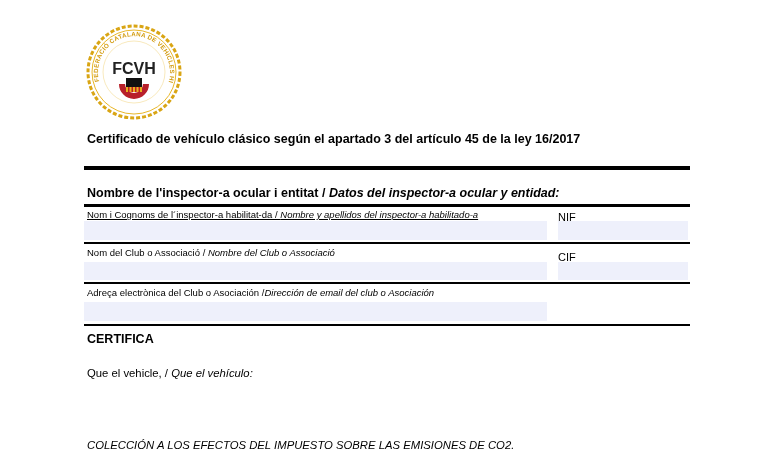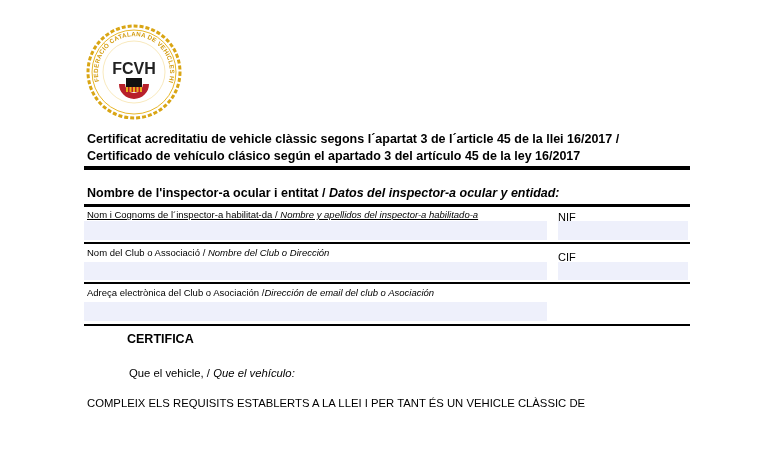--- a/index.html
+++ b/index.html
@@ -9,21 +9,21 @@
   .title { left:87px; top:131px; font-size:12.5px; font-weight:bold; line-height:17px; white-space:nowrap; }
   .title .es { }
   .rule-thick { left:84px; width:606px; height:4px; background:#000; }
   .rule { left:84px; width:606px; height:2px; background:#000; }
   .section-h { left:87px; top:186px; font-size:12.5px; font-weight:bold; white-space:nowrap; }
   .section-h i { font-style:italic; }
   .label { font-size:9.5px; white-space:nowrap; }
   .label i { font-style:italic; }
   .field { background:#eef0fb; border:none; outline:none; padding:0; margin:0; }
   .small-label { font-size:11px; }
-  .certifica { left:87px; top:332px; font-size:12.5px; font-weight:bold;margin-left:40px; }
+  .certifica { left:87px; top:332px; font-size:12.5px; font-weight:bold; }
   .body-text { left:87px; font-size:11.3px; line-height:15px; white-space:nowrap; }
   .body-text i { font-style:italic; }
 </style>
 </head>
 <body>
 
 <div class="abs logo">
   <svg width="96" height="96" viewBox="0 0 96 96">
     <circle cx="48" cy="48" r="46" fill="#fff" stroke="#d9a514" stroke-width="3" stroke-dasharray="4 2"></circle>
     <circle cx="48" cy="48" r="42" fill="#fff" stroke="#e9b72a" stroke-width="1"></circle>
@@ -39,21 +39,20 @@
     <rect x="40" y="54" width="16" height="13" fill="#111"></rect>
     <rect x="40" y="63" width="16" height="5" fill="#e8b020"></rect>
     <rect x="42" y="63" width="1.5" height="5" fill="#c0201f"></rect>
     <rect x="45.5" y="63" width="1.5" height="5" fill="#c0201f"></rect>
     <rect x="49" y="63" width="1.5" height="5" fill="#c0201f"></rect>
     <rect x="52.5" y="63" width="1.5" height="5" fill="#c0201f"></rect>
   </svg>
 </div>
 
 <div class="abs title">
-  <div>Certificat acreditatiu de vehicle clàssic segons l´apartat 3 de l´article 45 de la llei 16/2017 /</div>
   <div class="es">Certificado de vehículo clásico según el apartado 3 del artículo 45 de la ley 16/2017</div>
 </div>
 
 <div class="abs rule-thick" style="top:166px;"></div>
 
 <div class="abs section-h">
   <span>Nombre de l'inspector-a ocular i entitat / </span><i>Datos del inspector-a ocular y entidad:</i>
 </div>
 
 <div class="abs rule" style="top:204px; height:3px;"></div>
@@ -61,39 +60,39 @@
 <div class="abs label" style="left:87px; top:209px;text-decoration:underline;">
   <span>Nom i Cognoms de l´inspector-a habilitat-da / </span><i>Nombre y apellidos del inspector-a habilitado-a</i>
 </div>
 <input class="abs field" style="left: 84px; top: 221px; width: 463px; height: 19px;" type="text" value="">
 <div class="abs small-label" style="left:558px; top:211px;">NIF</div>
 <input class="abs field" style="left: 558px; top: 221px; width: 130px; height: 19px;" type="text" value="">
 
 <div class="abs rule" style="top:242px;"></div>
 
 <div class="abs label" style="left:87px; top:247px;">
-  <span>Nom del Club o Associació / </span><i>Nombre del Club o Dirección</i>
+  <span>Nom del Club o Associació / </span><i>Nombre del Club o Associació</i>
 </div>
 <input class="abs field" style="left: 84px; top: 262px; width: 463px; height: 18px;" type="text" value="">
 <div class="abs small-label" style="left:558px; top:251px;">CIF</div>
 <input class="abs field" style="left: 558px; top: 262px; width: 130px; height: 18px;" type="text" value="">
 
 <div class="abs rule" style="top:282px;"></div>
 
 <div class="abs label" style="left:87px; top:287px;">
   <span>Adreça electrònica del Club o Asociación /</span><i>Dirección de email del club o Asociación</i>
 </div>
 <input class="abs field" style="left: 84px; top: 302px; width: 463px; height: 19px;" type="text" value="">
 
 <div class="abs rule" style="top:324px;"></div>
 
 <div class="abs certifica">CERTIFICA</div>
 
-<div class="abs body-text" style="top:366px;margin-left:42px;">
+<div class="abs body-text" style="top:366px;">
   <span>Que el vehicle, / </span><i>Que el vehículo:</i>
 </div>
 
 <div class="abs body-text" style="top:396px;">
-  <div>COMPLEIX ELS REQUISITS ESTABLERTS A LA LLEI I PER TANT ÉS UN VEHICLE CLÀSSIC DE</div>
 </div>
 
 <div class="abs body-text" style="top:438px;">
+  <div><i>COLECCIÓN A LOS EFECTOS DEL IMPUESTO SOBRE LAS EMISIONES DE CO2.</i></div>
 </div>
 
 </body></html>

